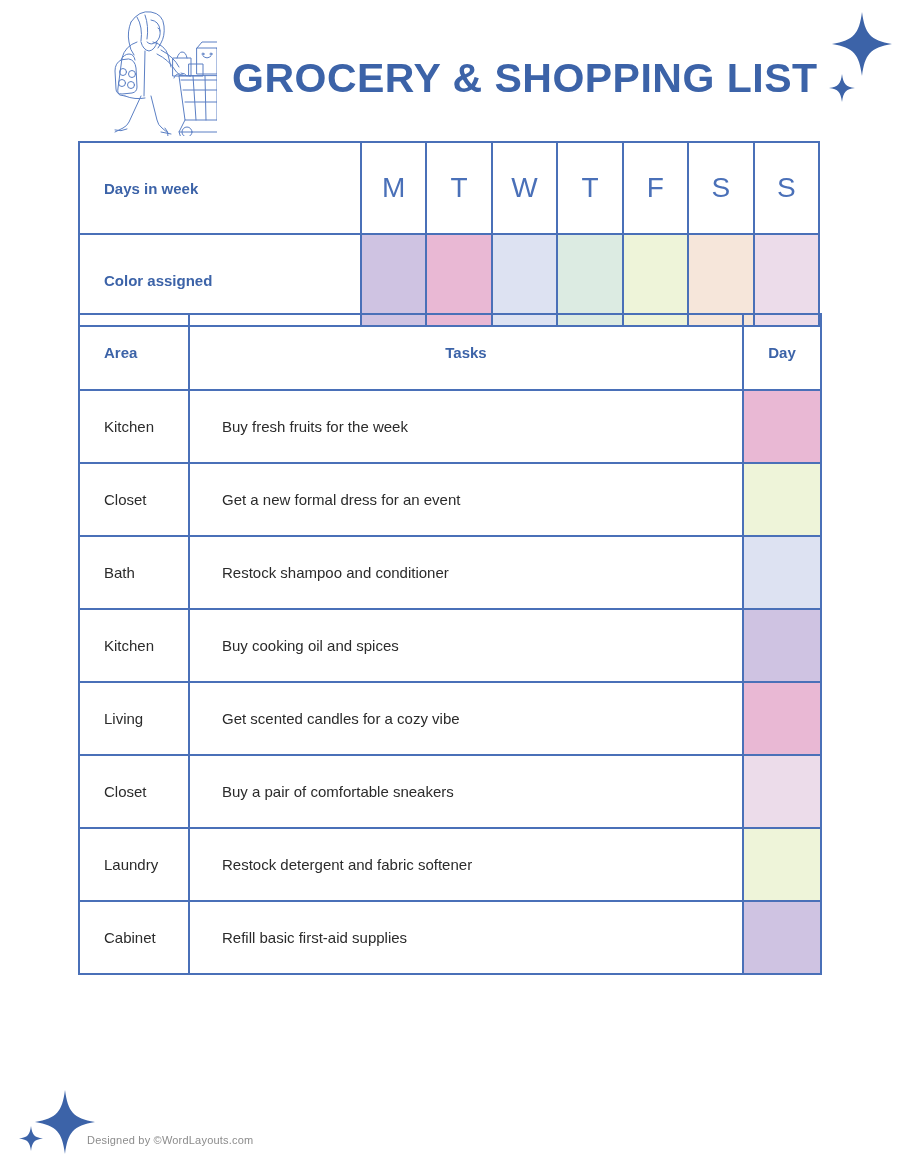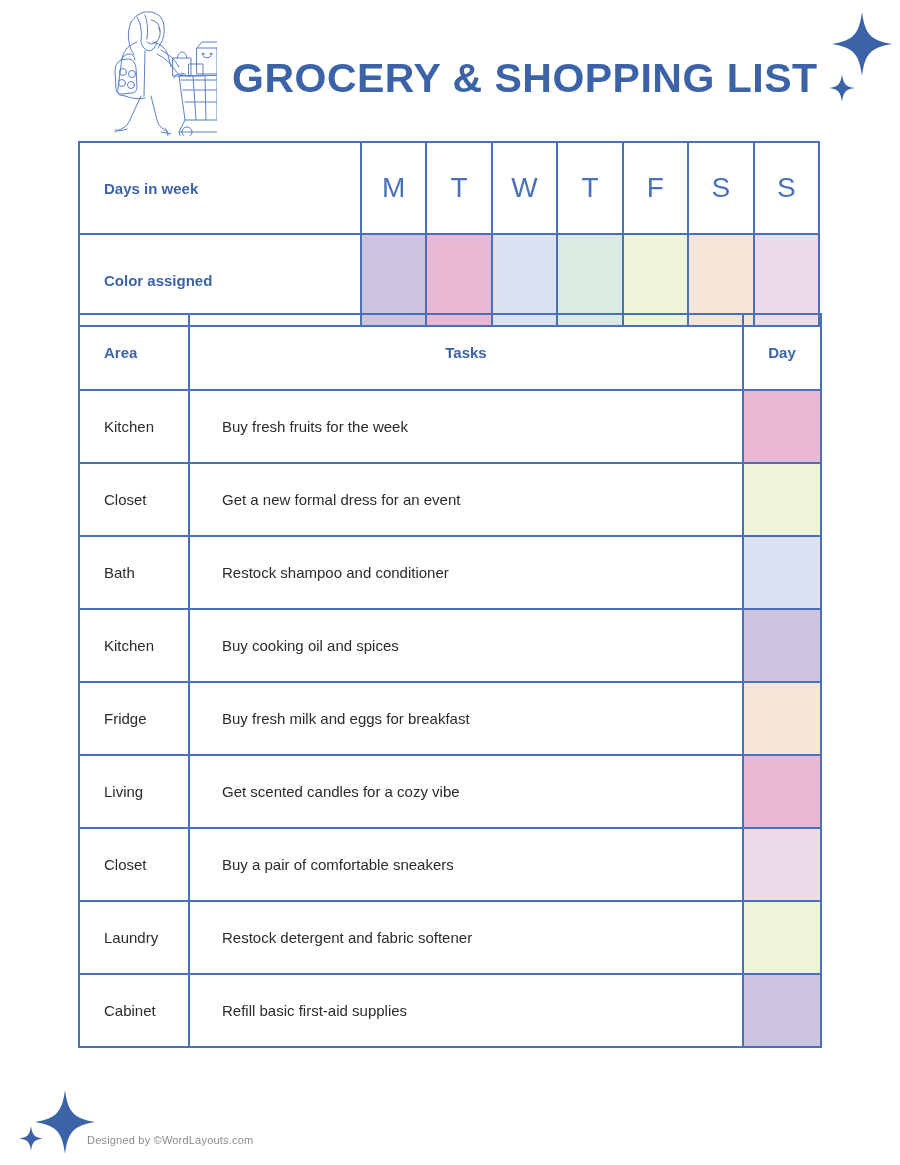--- a/index.html
+++ b/index.html
@@ -262,25 +262,20 @@
         <td class="cell-area">Bath</td>
         <td class="cell-task">Restock shampoo and conditioner</td>
         <td class="cell-day" title="Wednesday" style="background: rgb(221, 226, 242);"></td>
       </tr>
       <tr>
         <td class="cell-area">Kitchen</td>
         <td class="cell-task">Buy cooking oil and spices</td>
         <td class="cell-day" title="Monday" style="background: rgb(207, 195, 226);"></td>
       </tr>
       <tr>
-        <td class="cell-area">Fridge</td>
-        <td class="cell-task">Buy fresh milk and eggs for breakfast</td>
-        <td class="cell-day" title="Saturday" style="background: rgb(246, 230, 218);"></td>
-      </tr>
-      <tr>
         <td class="cell-area">Living</td>
         <td class="cell-task">Get scented candles for a cozy vibe</td>
         <td class="cell-day" title="Tuesday" style="background: rgb(233, 184, 212);"></td>
       </tr>
       <tr>
         <td class="cell-area">Closet</td>
         <td class="cell-task">Buy a pair of comfortable sneakers</td>
         <td class="cell-day" title="Sunday" style="background: rgb(236, 220, 234);"></td>
       </tr>
       <tr>

